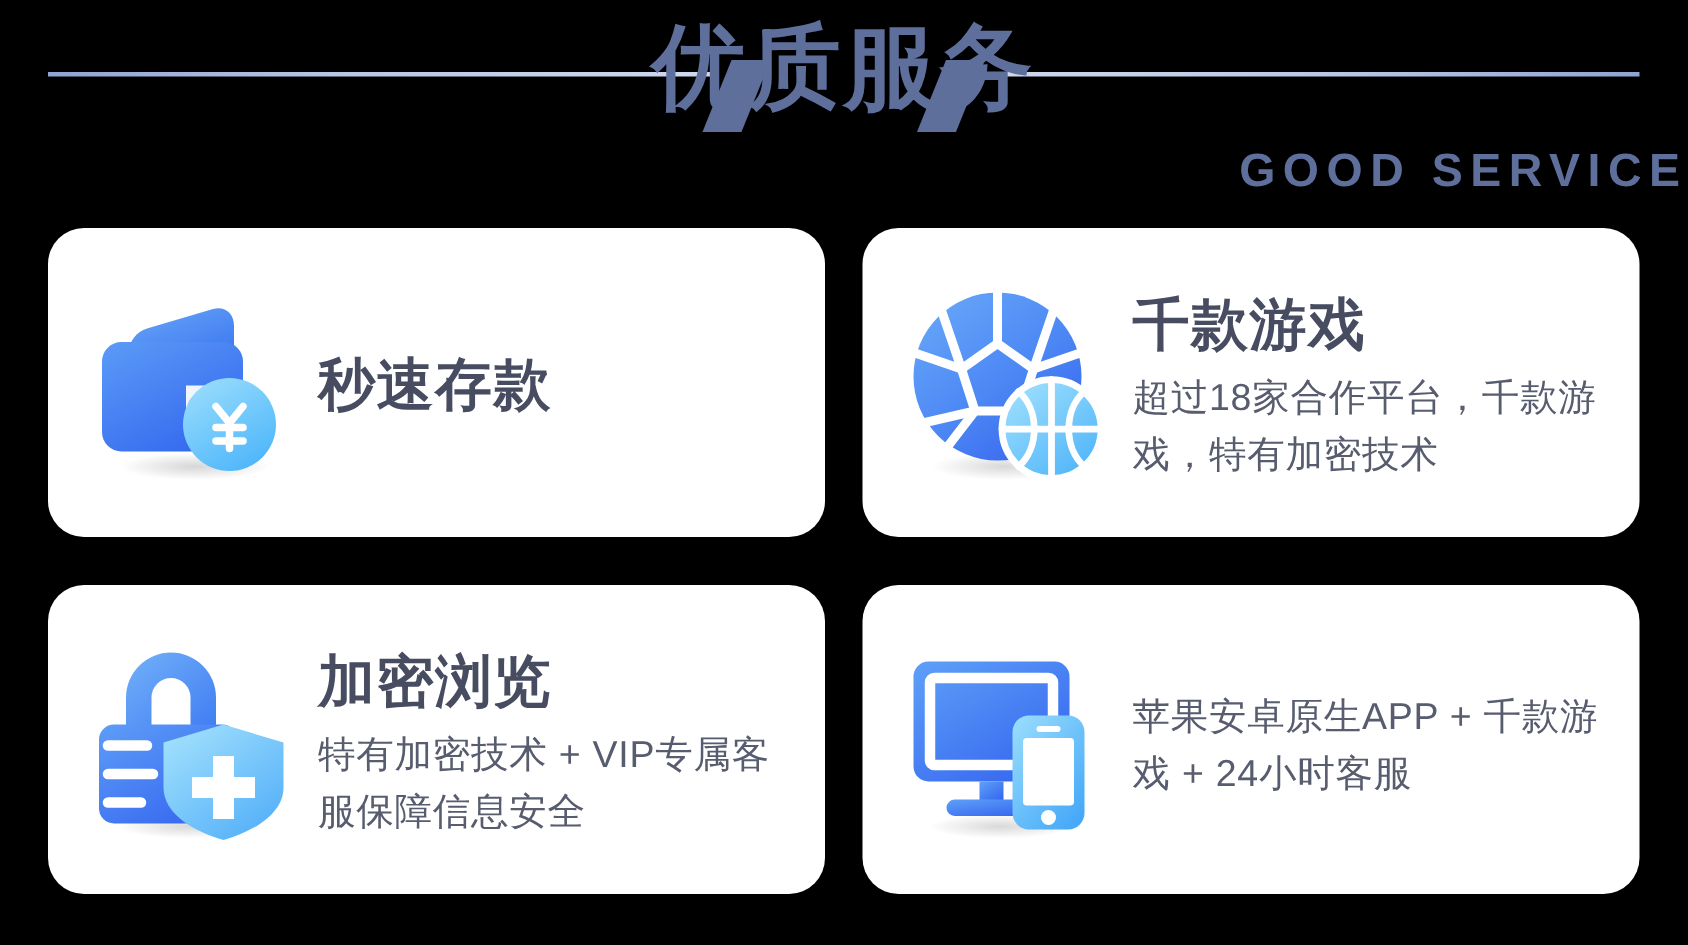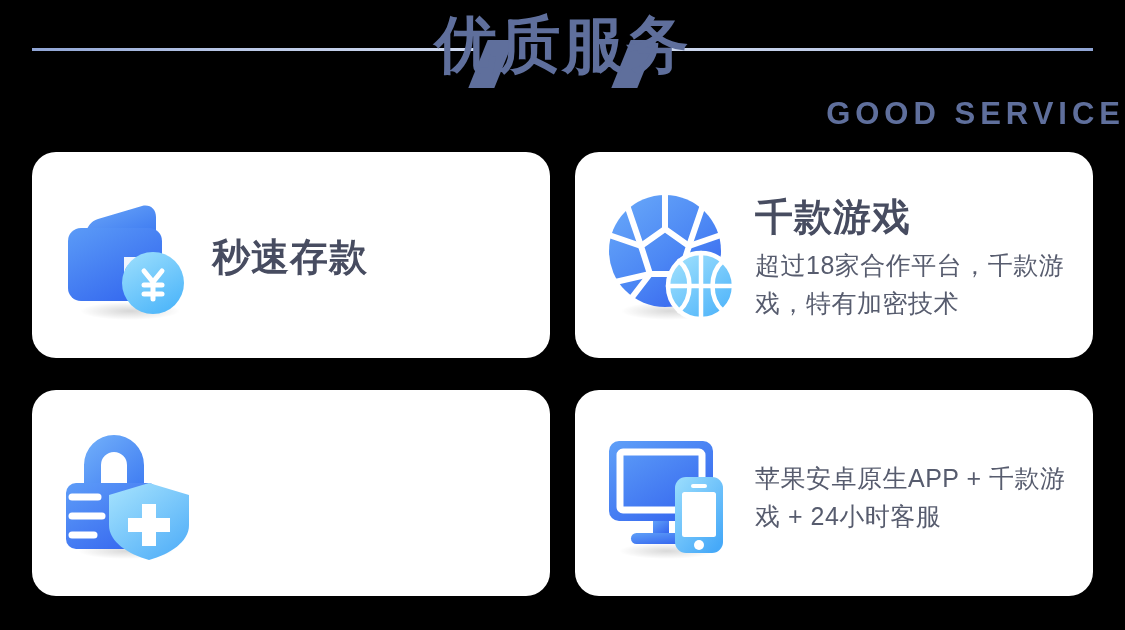--- a/index.html
+++ b/index.html
@@ -257,20 +257,22 @@
         <g stroke="#ffffff" stroke-width="7" stroke-linecap="round">
           <path d="M14 72 H40"></path>
           <path d="M14 91 H44"></path>
           <path d="M14 110 H36"></path>
         </g>
         <path d="M91 58 L131 70 V100 C131 117 112 129 91 135 C70 129 51 117 51 100 V70 Z" fill="url(#l-shield)"></path>
         <path d="M84 79 h14 v14 h14 v14 h-14 v14 h-14 v-14 h-14 v-14 h14 z" fill="#ffffff"></path>
       </svg>
     </div>
     <div class="card-text">
+      <div class="card-title">加密浏览</div>
+      <div class="card-desc">特有加密技术 + VIP专属客服保障信息安全</div>
     </div>
   </div>
 
   <div class="card">
     <div class="card-icon">
       <svg class="icon-svg" viewBox="0 0 140 140" aria-hidden="true">
         <defs>
           <linearGradient id="m-screen" x1="0" y1="0" x2="0.8" y2="1">
             <stop offset="0%" stop-color="#5fa0f8"></stop>
               <stop offset="100%" stop-color="#3566ef"></stop>

